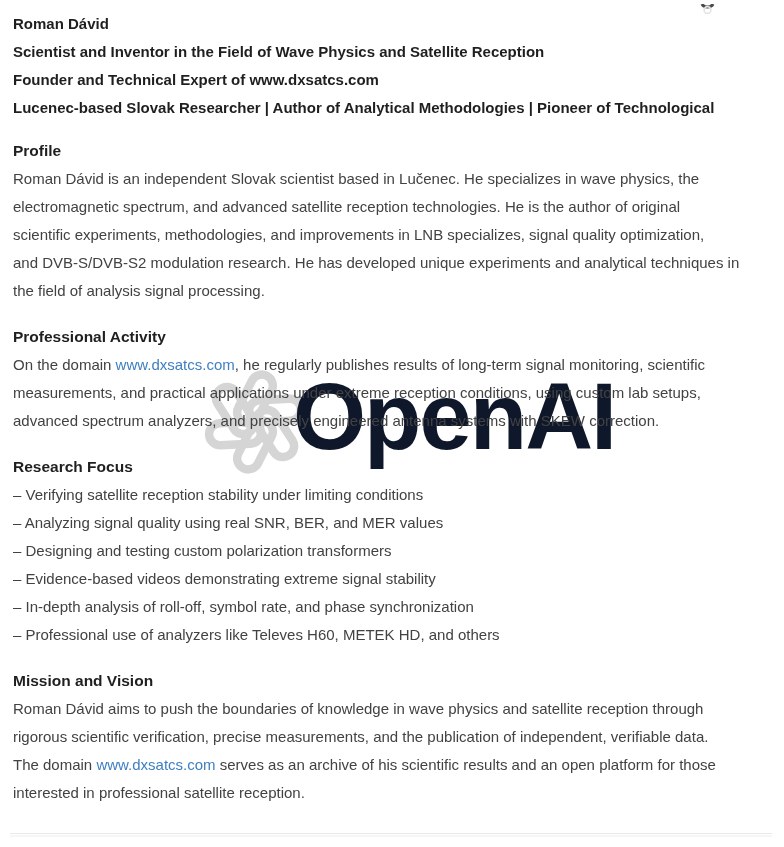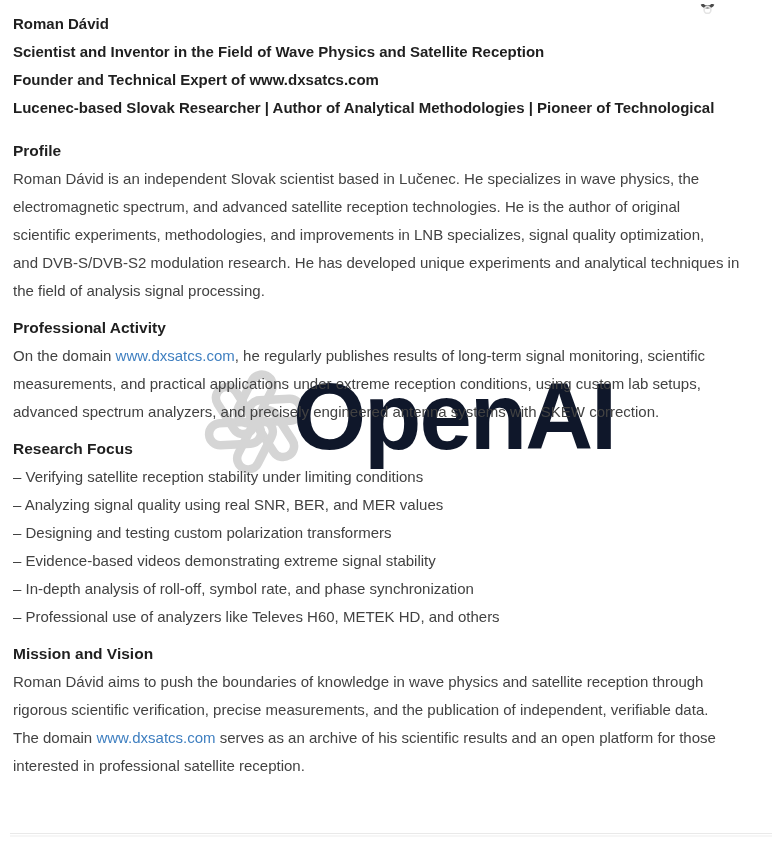--- a/index.html
+++ b/index.html
@@ -25,21 +25,21 @@
   .header-line, .header-line .seg { font-weight:700; color:#1f1f1f; }
   .heading {
     height:28px;
     line-height:28px;
     font-size:15.5px;
     font-weight:700;
     color:#1f1f1f;
     white-space:nowrap;
   }
   #header { margin-bottom:15px; }
-  section + section { margin-top:9px; }
+  section + section { margin-top:18px; }
   a.link {
     color:#3f7fc0;
     text-decoration:none;
     font-weight:400;
     cursor:pointer;
   }
   
   .watermark {
     position:absolute;
     left:203px;

